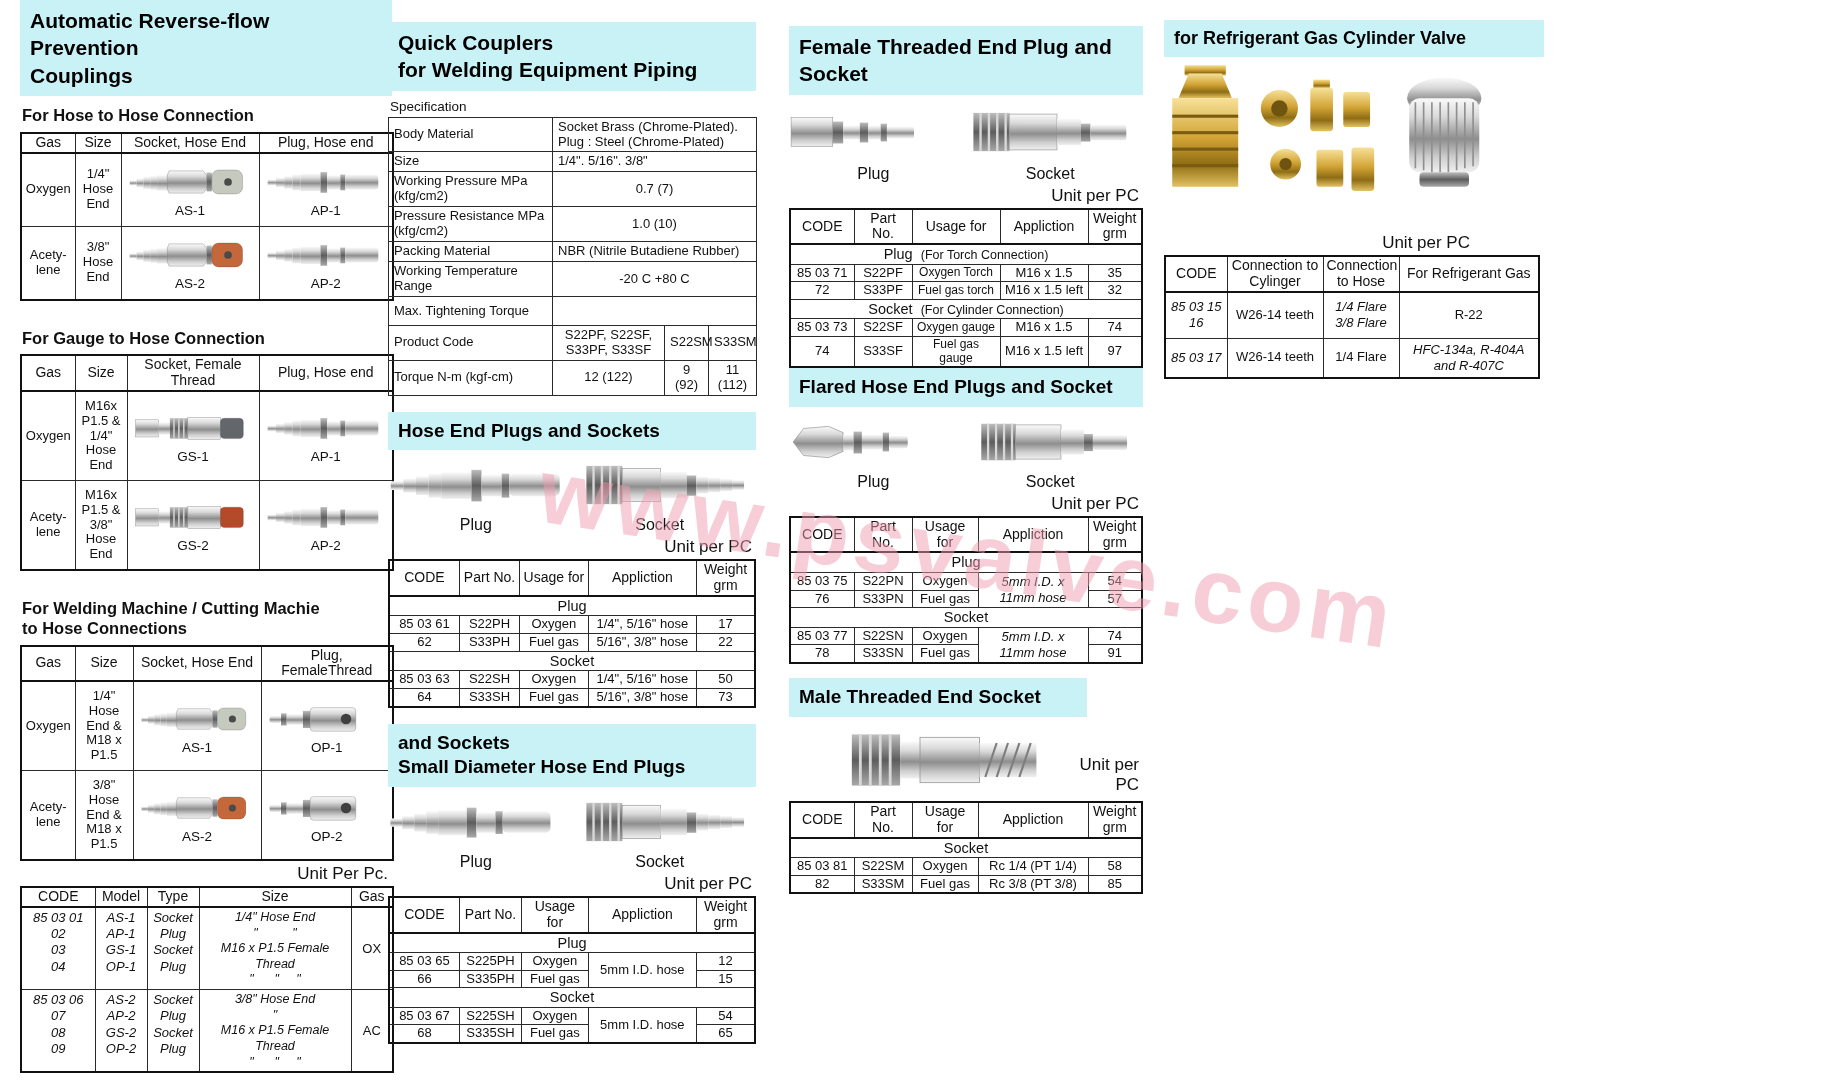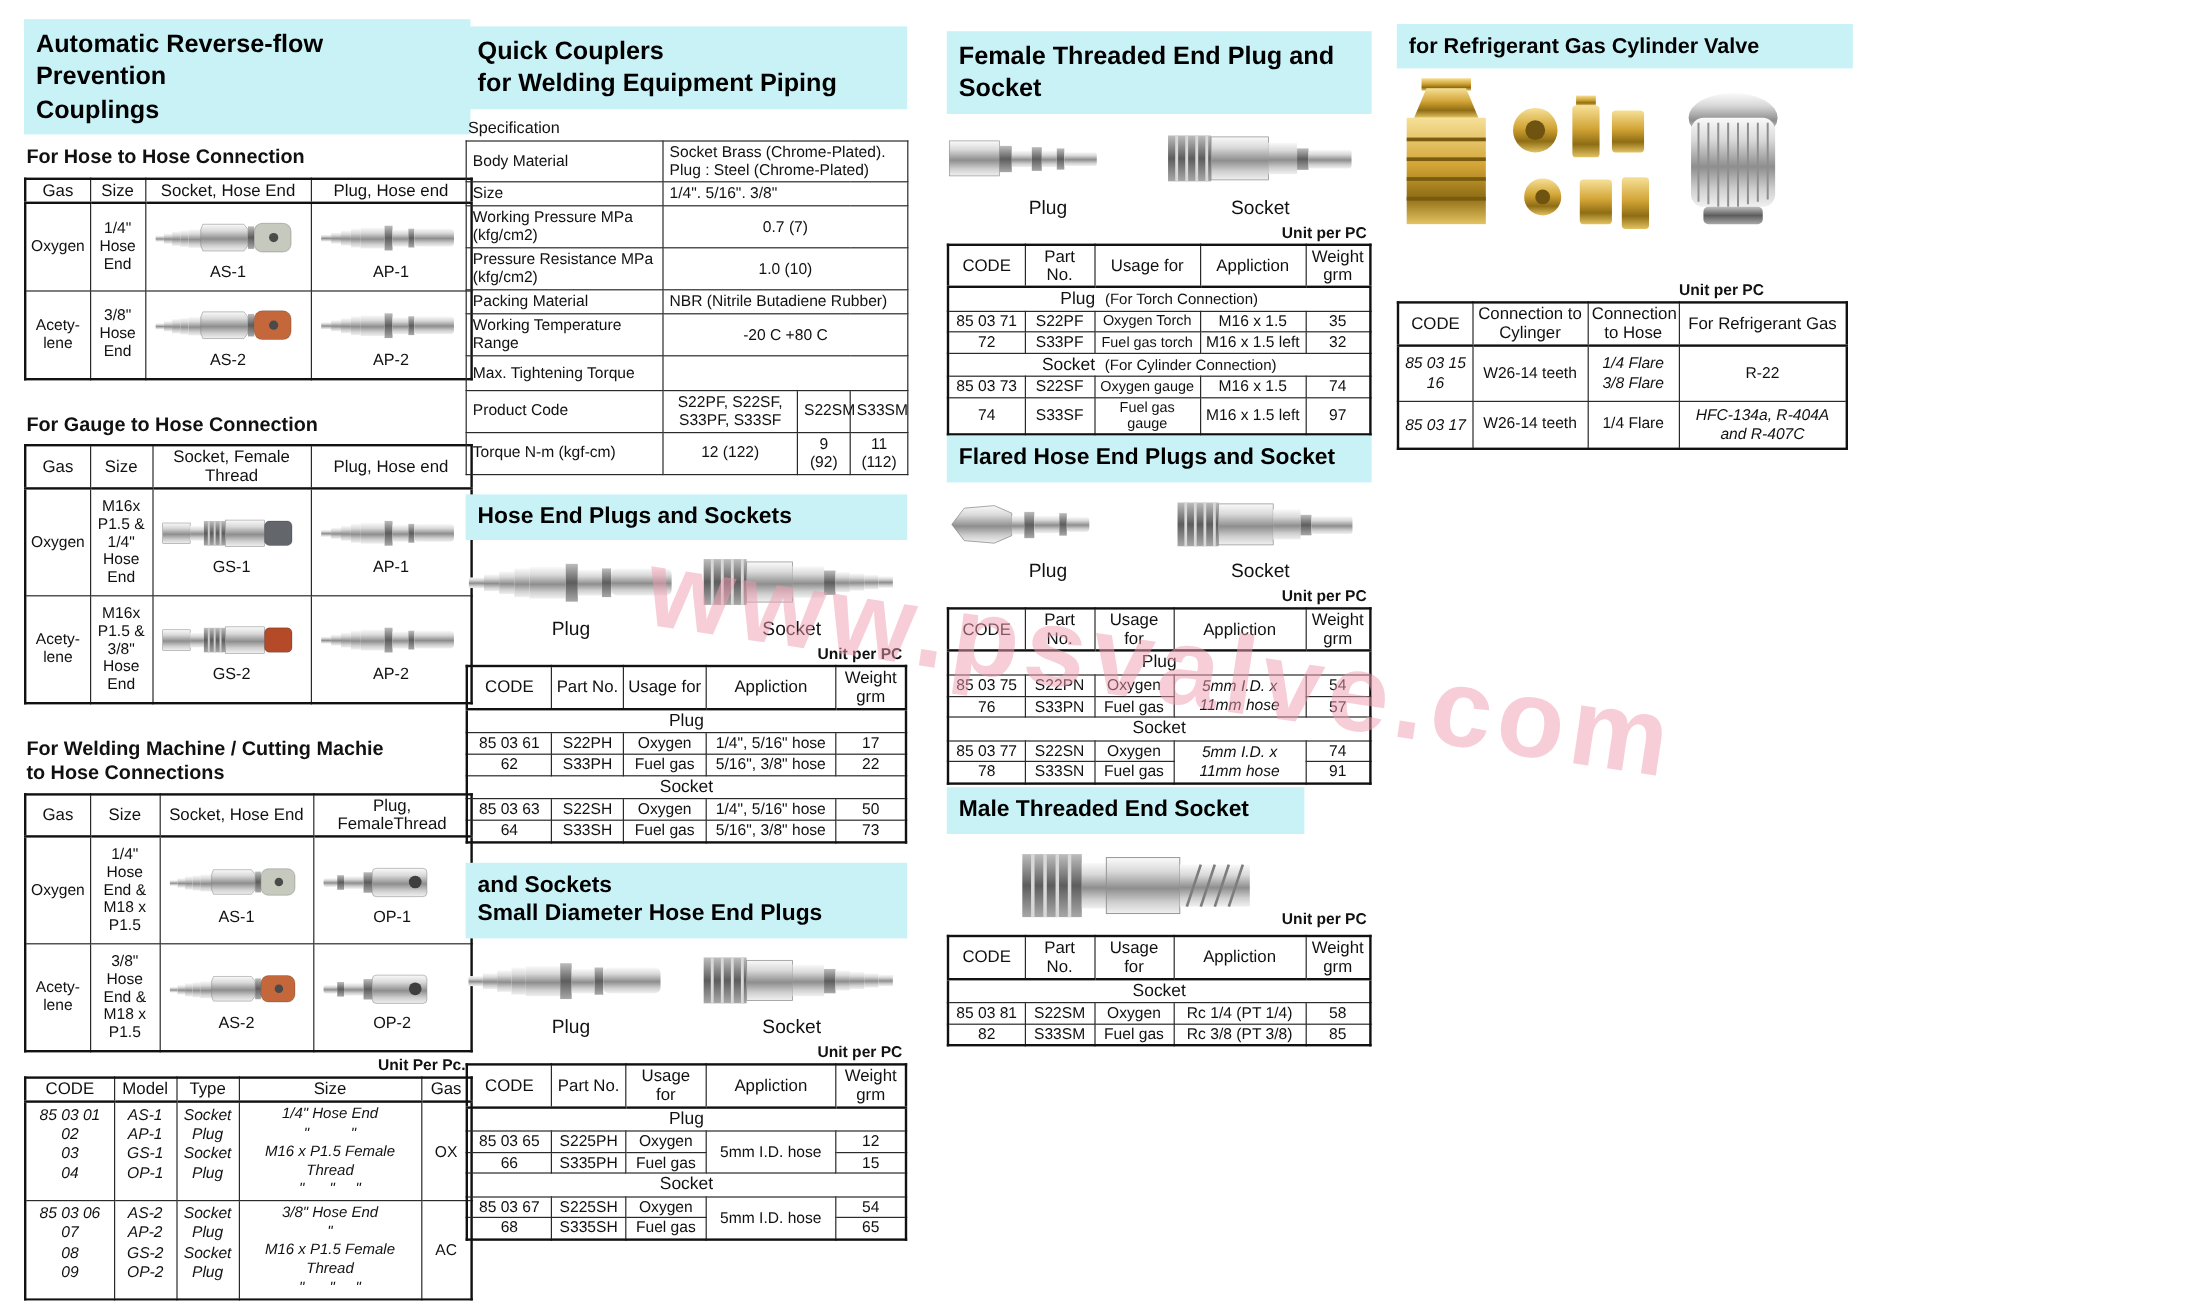--- a/index.html
+++ b/index.html
@@ -1,19 +1,19 @@
 <!DOCTYPE html>
 <html><head>
 <meta charset="utf-8">
 <style>
   html,body{margin:0;padding:0;background:#fff;}
   .page{position:relative;width:1824px;height:1084px;background:#fff;overflow:hidden;
         font-family:"Liberation Sans",sans-serif;color:#111;}
   .col{position:absolute;top:0;}
-  #c1{left:20px;width:372px;padding-top:16px;}
+  #c1{left:20px;width:372px;padding-top:0;}
   #c2{left:388px;width:368px;padding-top:22px;}
   #c3{left:789px;width:354px;padding-top:26px;}
   #c4{left:1164px;width:648px;padding-top:20px;}
   .cyan{background:#c9f2f7;font-weight:bold;line-height:1.3;padding:7px 10px;color:#000;}
   .tl1{font-size:21px;}
   .tl2{font-size:19px;}
   .sechead{font-weight:bold;font-size:16.5px;margin:10px 0 6px 2px;line-height:1.2;}
   table.cat{border-collapse:collapse;width:100%;table-layout:fixed;border:2px solid #111;}
   .cat th,.cat td{border:1px solid #2a2a2a;font-size:13px;padding:1px 3px;text-align:center;
       vertical-align:middle;line-height:1.13;overflow:hidden;font-weight:normal;}
@@ -23,21 +23,21 @@
   .rh86 td{height:86px;}
   .rgrp td{height:78px;vertical-align:top;padding-top:2px;}
   .pimg{height:42px;display:flex;align-items:center;justify-content:center;}
   .pi{height:40px;width:94%;}
   .cap{font-size:13.5px;margin-top:0;}
   .c-code{font-weight:bold;text-align:right;padding-right:14px;}
   .lft{text-align:left;padding-left:6px;}
   .ln{line-height:1.25;font-style:italic;}
   .sub td{font-size:14.5px;}
   .subn{font-size:12.5px;}
-  .unit{font-size:13px;font-weight:700;text-align:right;margin:3px 4px 2px 0;}
+  .unit{font-size:17px;font-weight:400;text-align:right;margin:3px 4px 2px 0;}
   .spec td{border:1px solid #2a2a2a;font-size:13px;padding:2px 5px;text-align:left;line-height:1.15;}
   table.spec{border-collapse:collapse;width:100%;table-layout:fixed;border:1.5px solid #111;}
   .spec .ctr{text-align:center;}
   .speclabel{font-size:13.5px;margin:8px 0 3px 2px;}
   .imgrow{display:flex;align-items:center;justify-content:space-between;margin-top:6px;}
   .caps{display:flex;justify-content:space-around;font-size:16px;margin-top:2px;}
   .watermark{position:absolute;left:548px;top:438px;font-size:92px;font-weight:bold;
       letter-spacing:5px;color:rgba(240,158,176,0.5);transform:rotate(8.5deg);
       transform-origin:left top;z-index:6;pointer-events:none;white-space:nowrap;}
   .mt4{margin-top:4px;} .mt12{margin-top:28px;}
@@ -756,21 +756,21 @@
       </tr>
       <tr>
         <td class="c-code">78</td>
         <td>S33SN</td>
         <td>Fuel gas</td>
         <td>91</td>
       </tr>
     </tbody>
       </table>
 
-    <div class="cyan tl2" style="margin-top:2px;width:278px">Male Threaded End Socket</div>
+    <div class="cyan tl2" style="margin-top:14px;width:278px">Male Threaded End Socket</div>
     <div style="display:flex;align-items:flex-end;justify-content:space-between;margin-top:6px">
       <svg viewBox="0 0 144 46" style="width:210px;height:74px;margin-left:60px">
           <use href="#sym-malesock"></use>
         </svg>
       <span class="unit">Unit per PC</span>
     </div>
     <table class="cat mt4">
       <colgroup>
           <col style="width:64px">
           <col style="width:58px">

